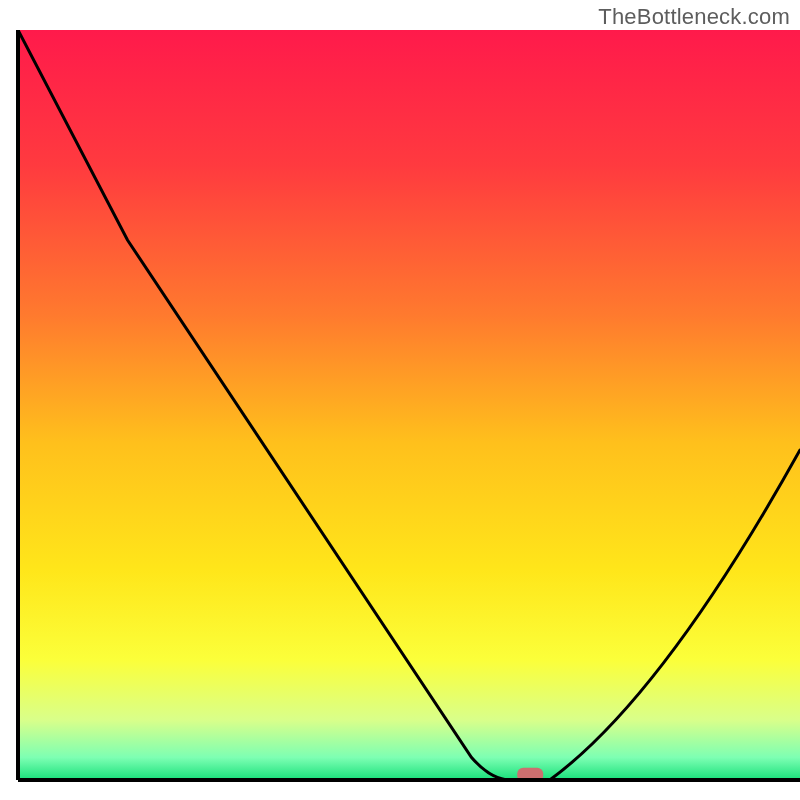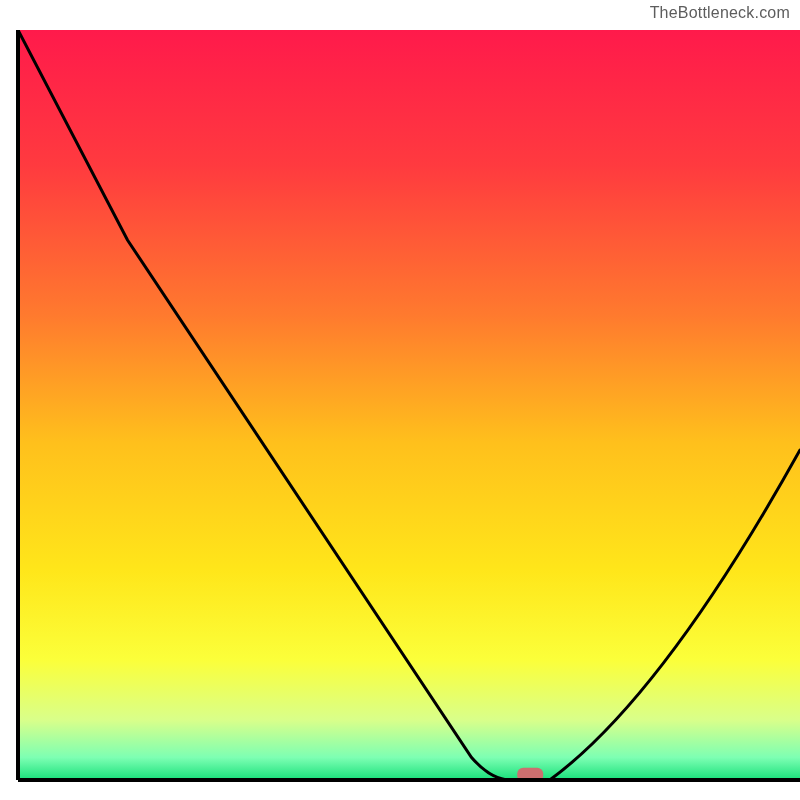--- a/index.html
+++ b/index.html
@@ -13,21 +13,21 @@
   .container {
     position: relative;
     width: 800px;
     height: 800px;
   }
   .watermark {
     position: absolute;
     top: 4px;
     right: 10px;
     color: #5d5d5d;
-    font-size: 16px;
+    font-size: 22px;
     font-weight: 400;
     letter-spacing: 0.2px;
     z-index: 20;
   }
   svg {
     display: block;
   }
 </style>
 </head>
 <body>

